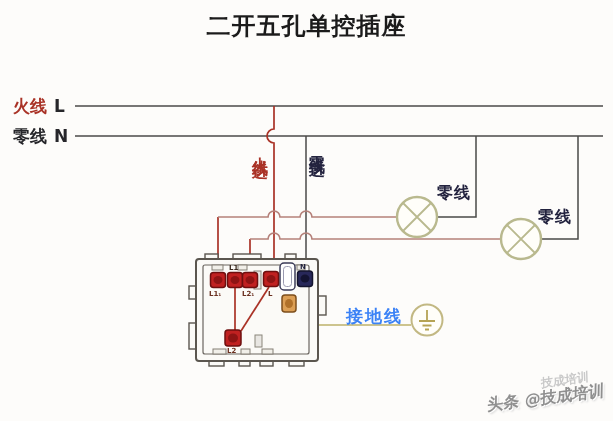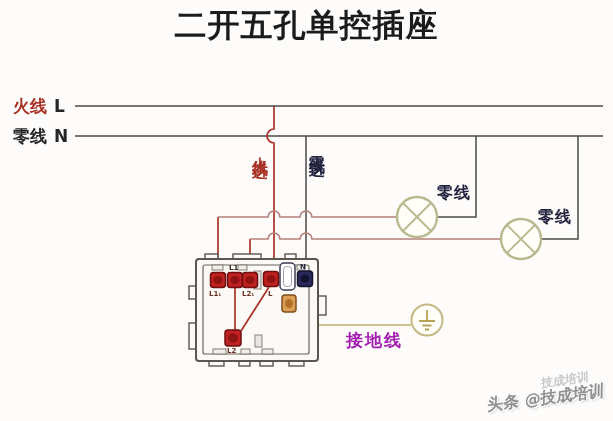--- a/index.html
+++ b/index.html
@@ -1,29 +1,29 @@
 <!DOCTYPE html>
 <html><head>
 <meta charset="utf-8">
 <style>
   html,body{margin:0;padding:0;background:#ffffff;}
   .canvas{
     position:relative;width:613px;height:421px;background:#fdfcfa;overflow:hidden;
     font-family:"DejaVu Sans","Liberation Sans",sans-serif;
   }
   .title{
-    position:absolute;left:0;right:0;top:4px;text-align:center;
-    font-size:32px;font-weight:800;letter-spacing:1px;color:#1b1b1b;white-space:nowrap;
+    position:absolute;left:0;right:0;top:10px;text-align:center;
+    font-size:24px;font-weight:800;letter-spacing:1px;color:#1b1b1b;white-space:nowrap;
   }
   .bus-label{position:absolute;left:13px;display:flex;gap:7px;align-items:baseline;
     font-size:17px;font-weight:800;white-space:nowrap;text-align:center;}
   .red{color:#a93226;}
   .dark{color:#26262a;}
   .navy{color:#23233f;}
-  .gold{color:#a21caf;margin-top:24px;}
+  .gold{color:#3b82f6;}
   .vtext{
     position:absolute;writing-mode:vertical-rl;text-orientation:upright;
     font-size:16px;font-weight:800;letter-spacing:3px;line-height:1;white-space:nowrap;
   }
   .hlabel{position:absolute;font-size:16px;font-weight:800;letter-spacing:1px;white-space:nowrap;}
   .earth-label{font-size:17px;letter-spacing:2px;}
   .note{
     position:absolute;font-size:14px;font-weight:700;color:#b54545;
     letter-spacing:0.5px;white-space:nowrap;
   }

